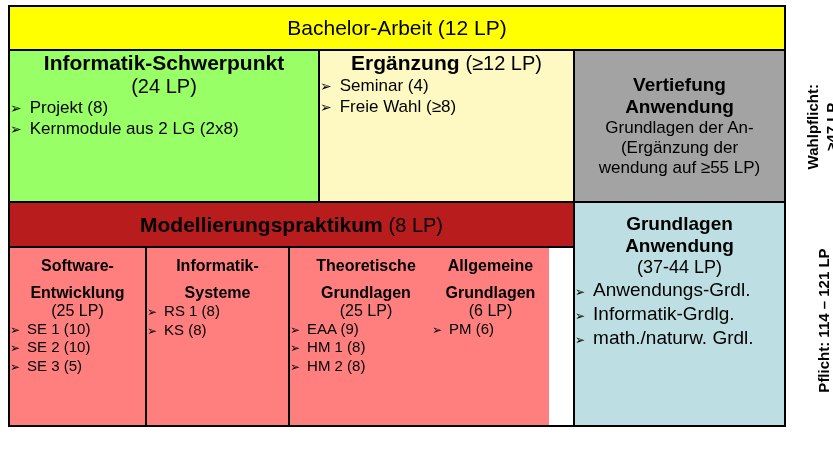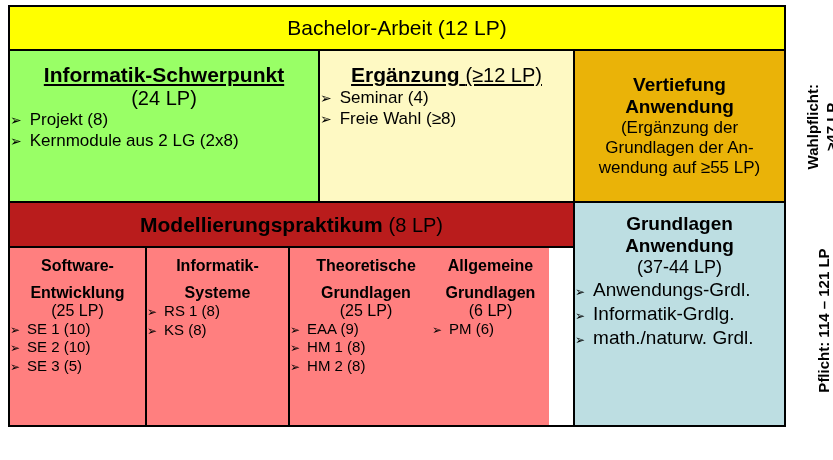--- a/index.html
+++ b/index.html
@@ -79,21 +79,21 @@
     width: 255px;
     height: 150px;
     background: #fef9c3;
     border-right: 2px solid #000000;
   }
   .col-vertiefung-anw {
     left: 565px;
     top: 0;
     width: 209px;
     height: 150px;
-    background: #eab308;
+    background: #a3a3a3;
     display: flex;
     flex-direction: column;
     align-items: center;
     justify-content: center;
     text-align: center;
   }
 
   
   .red-band {
     left: 0;
@@ -152,22 +152,20 @@
   .box-sub {
     text-align: center;
     font-weight: normal;
     line-height: 1.12;
   }
 
   
   .col-schwerpunkt .box-title,
   .col-ergaenzung .box-title {
     font-size: 21px;
-    margin-top: 12px;
-    text-decoration: underline;
   }
   .col-schwerpunkt .box-sub,
   .col-ergaenzung .box-sub {
     font-size: 20px;
   }
   .inline-title { font-size: 21px; font-weight: bold; }
   .inline-sub   { font-size: 20px; font-weight: normal; }
 
   
   .col-vertiefung-anw .v-title {
@@ -299,22 +297,22 @@
           <li>
             <span class="bmark">➢</span>
             <span class="btext">Freie Wahl (≥8)</span>
           </li>
         </ul>
       </div>
 
       <div class="cell col-vertiefung-anw">
         <div class="v-title">Vertiefung</div>
         <div class="v-title">Anwendung</div>
+        <div class="v-paren">Grundlagen der An-</div>
         <div class="v-paren">(Ergänzung der</div>
-        <div class="v-paren">Grundlagen der An-</div>
         <div class="v-paren">wendung auf ≥55 LP)</div>
       </div>
 
     </div>
 
     <div class="cell red-band">
 
       <div class="cell modellierung-wrap">
 
         <div class="cell modellierung-head">

